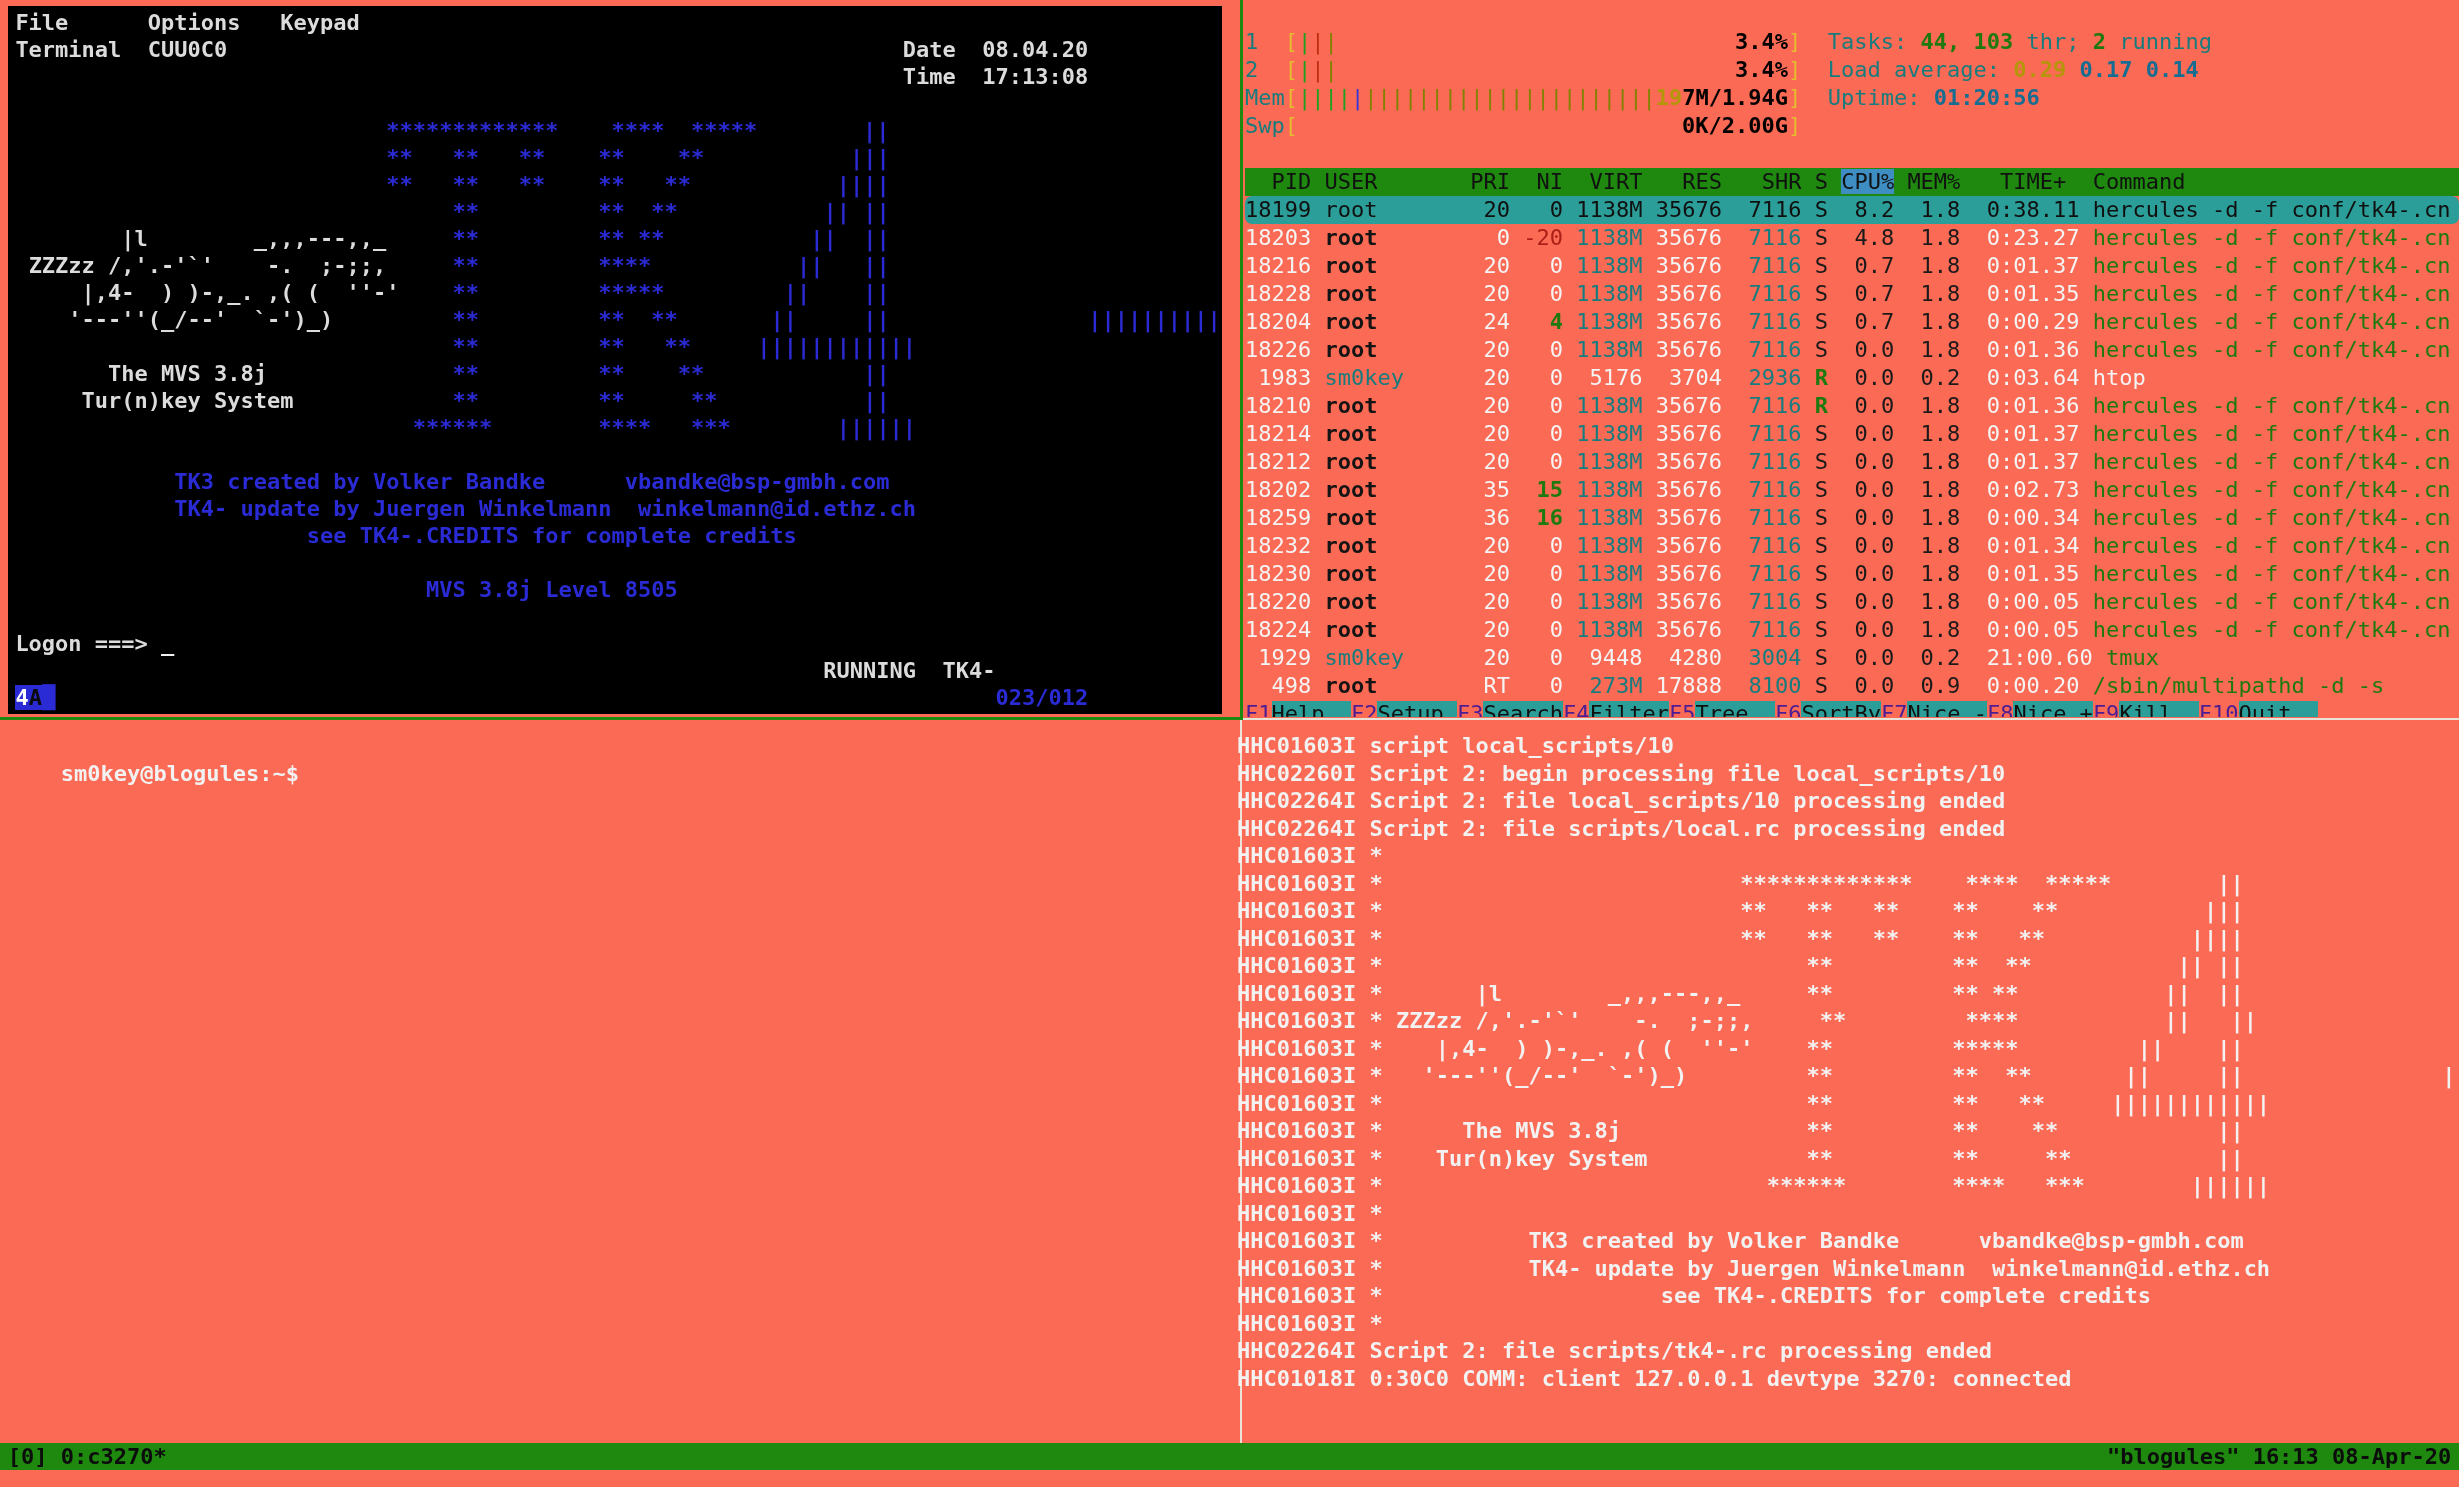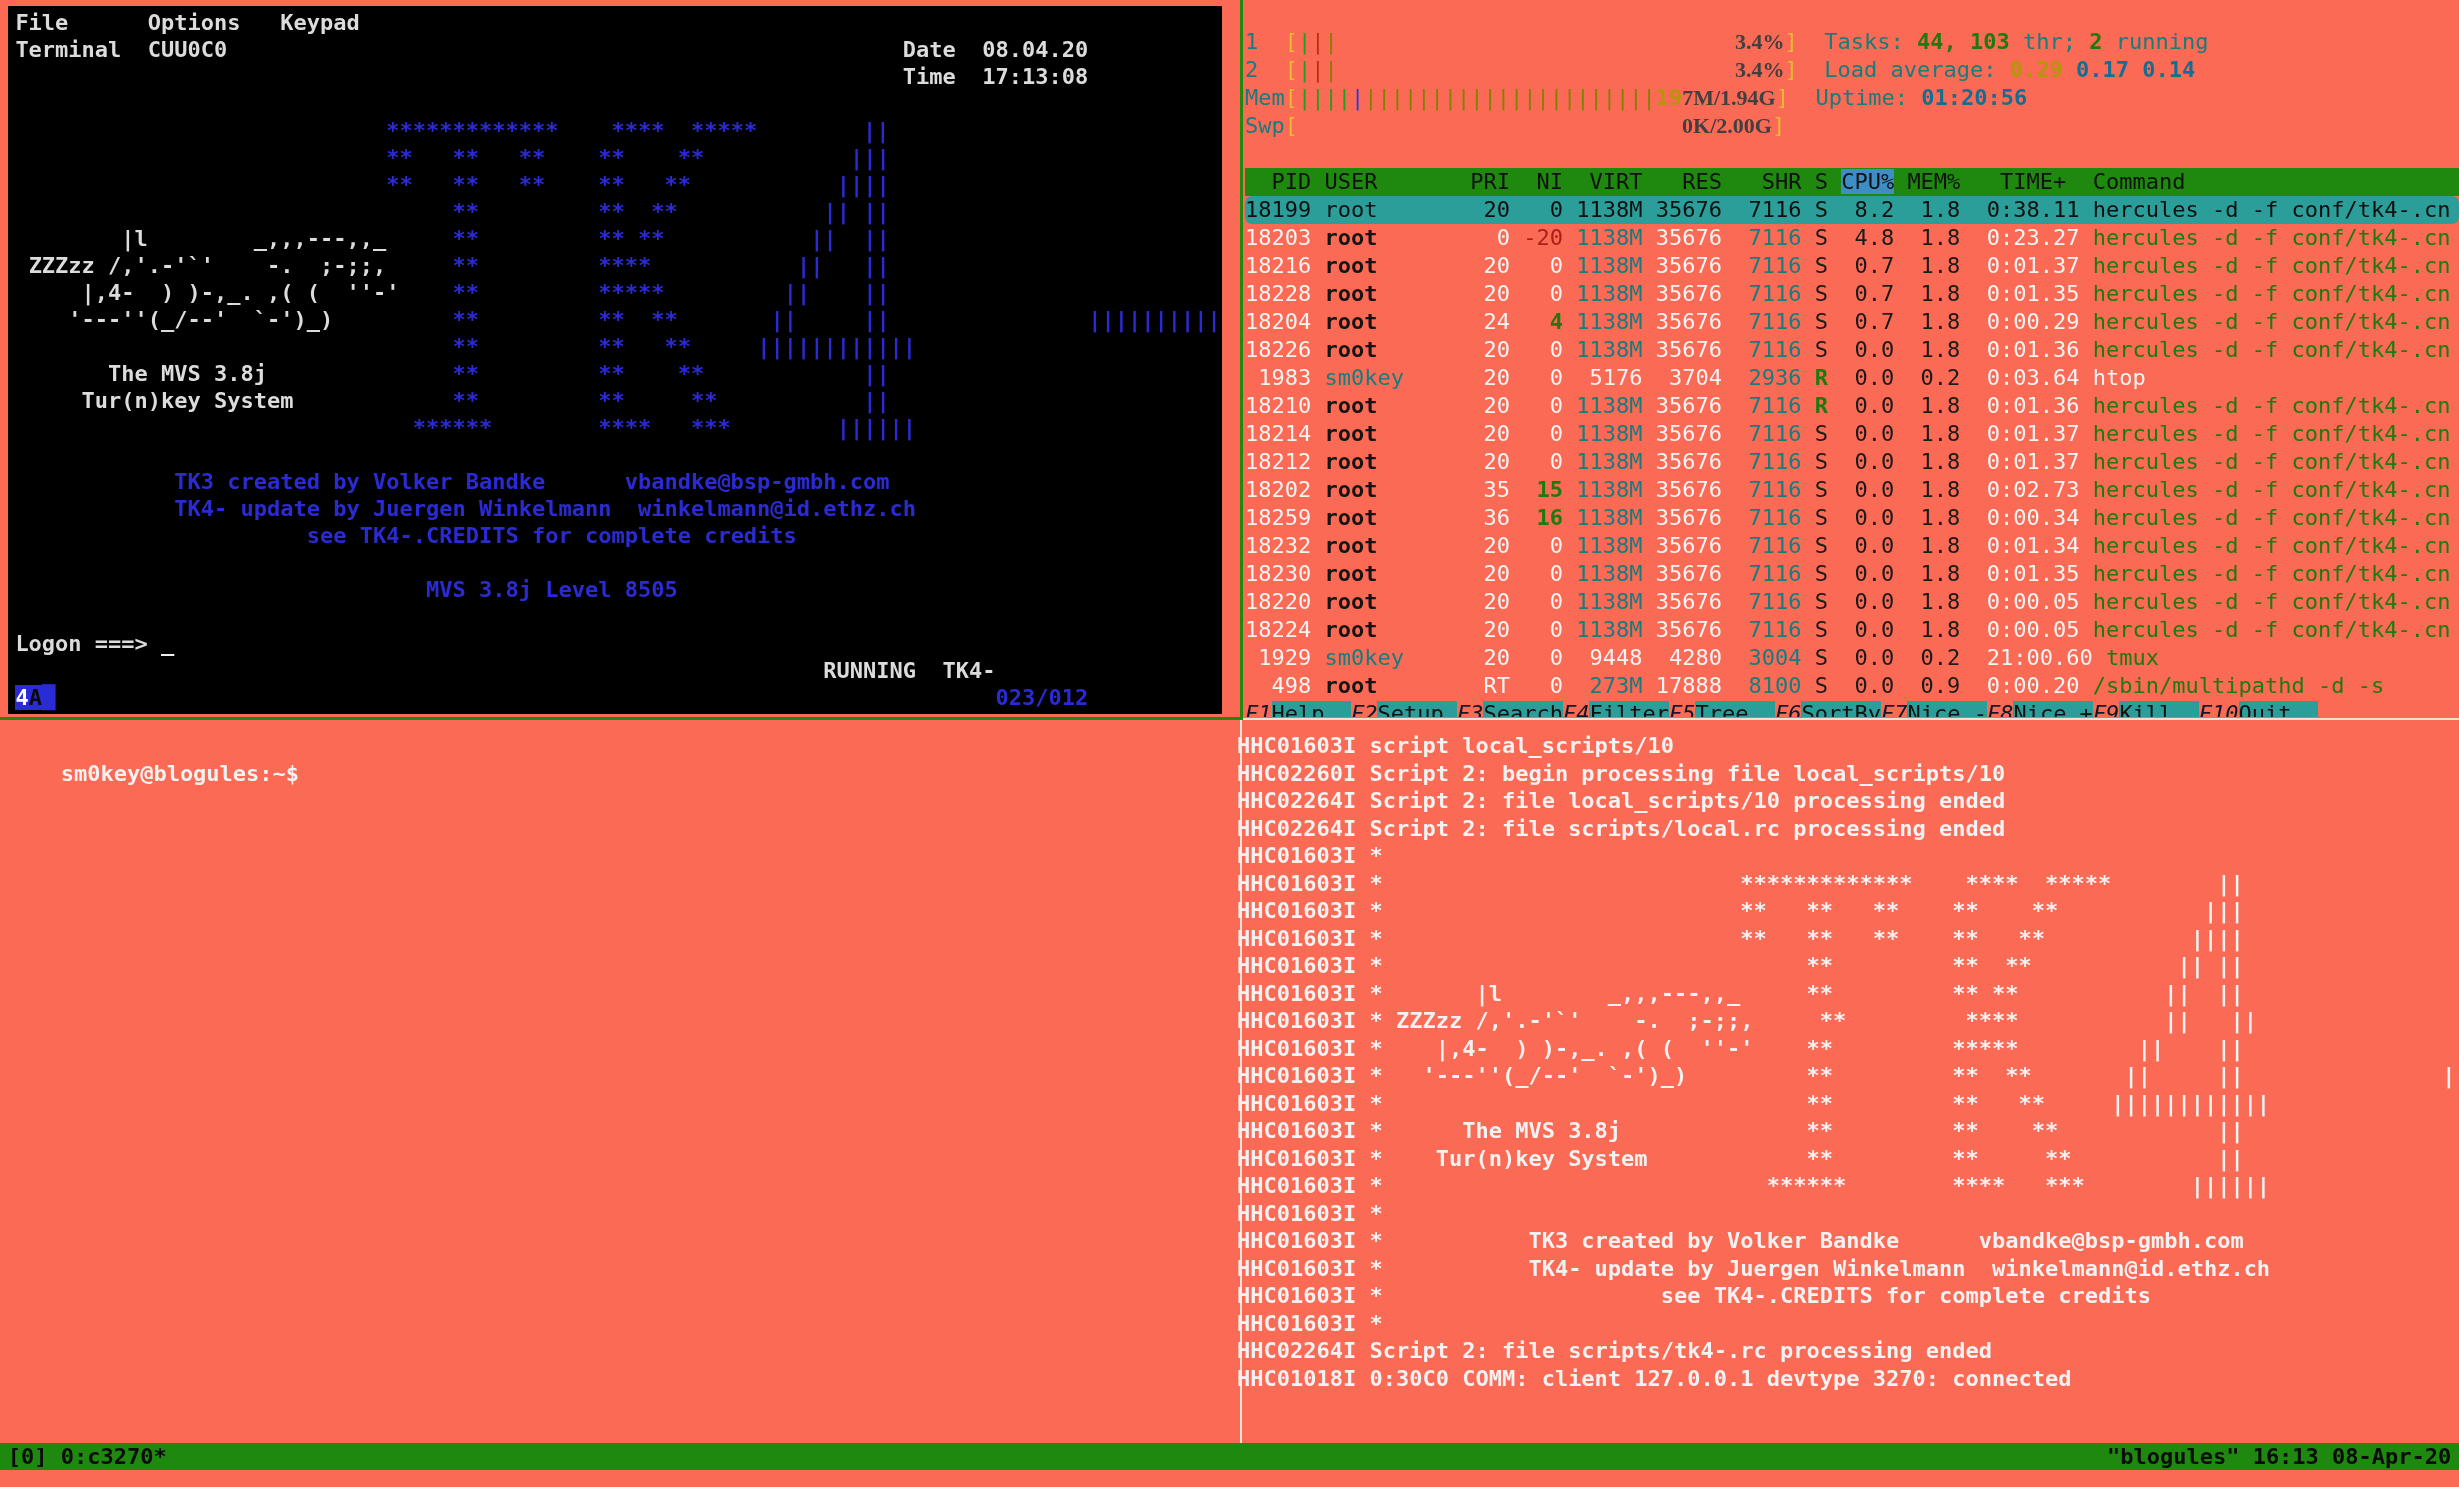--- a/index.html
+++ b/index.html
@@ -19,39 +19,39 @@
   .x-oA{background:#2b2bd5;color:#0a0a0a;}
   .x-ok{color:#2b2bd5;}
   
   .pane-htop{position:absolute;left:1245px;top:0;width:1214px;height:717px;overflow:hidden;
              font:22px/28px "DejaVu Sans Mono",monospace;}
   .hline{height:28px;white-space:pre;color:#1a1a1a;}
   .h-c{color:#177c7e;}
   .h-t{color:#177c7e;}
   .h-tb{color:#166d92;font-weight:bold;}
   .h-k{color:#1a1a1a;}
-  .h-kb{color:#404040;font-weight:bold;font-family:Liberation Serif, serif;}
+  .h-kb{color:#000000;font-weight:bold;}
   .h-w{color:#f4f4f4;}
   .h-g{color:#1e7a0e;}
   .h-gb{color:#1e7a0e;font-weight:bold;}
   .h-ob{color:#b5950a;font-weight:bold;}
   .h-red{color:#ab1f16;}
   .h-root{color:#141414;font-weight:bold;}
   .h-br{color:#e7bb31;}
   .h-mg{color:#1fa01f;}
   .h-mr{color:#bf2e12;}
   .h-mo{color:#808200;}
   .h-mb{color:#3636d6;}
   .h-hdr{background:#1e890e;color:#111;}
   .h-hdr-sort{background:#3e8ec4;}
   .h-sel{background:#2b9e99;color:#101010;border-radius:7px;}
   .h-sel span{color:#101010;}
   .h-fbar{display:flex;}
   .h-fbar span{white-space:pre;}
-  .h-fn{color:#0f172a;font-style:italic;}
+  .h-fn{color:#4c1d95;}
   .h-fl{background:#2b9e99;color:#101010;}
   
   .pane-shell{position:absolute;left:7.7px;top:732px;width:1230px;
               font:bold 22px/27.5px "DejaVu Sans Mono",monospace;color:#f2f2f2;white-space:pre;}
   .pane-log{position:absolute;left:1237px;top:732px;width:1222px;height:707px;overflow:hidden;
             font:bold 22px/27.5px "DejaVu Sans Mono",monospace;color:#f2f2f2;}
   .lline{height:27.5px;white-space:pre;}
   
   .vb-top{position:absolute;left:1240px;top:0;width:2.9px;height:717px;background:#1e890e;}
   .hb-left{position:absolute;left:0;top:717px;width:1243px;height:2.9px;background:#1e890e;}

